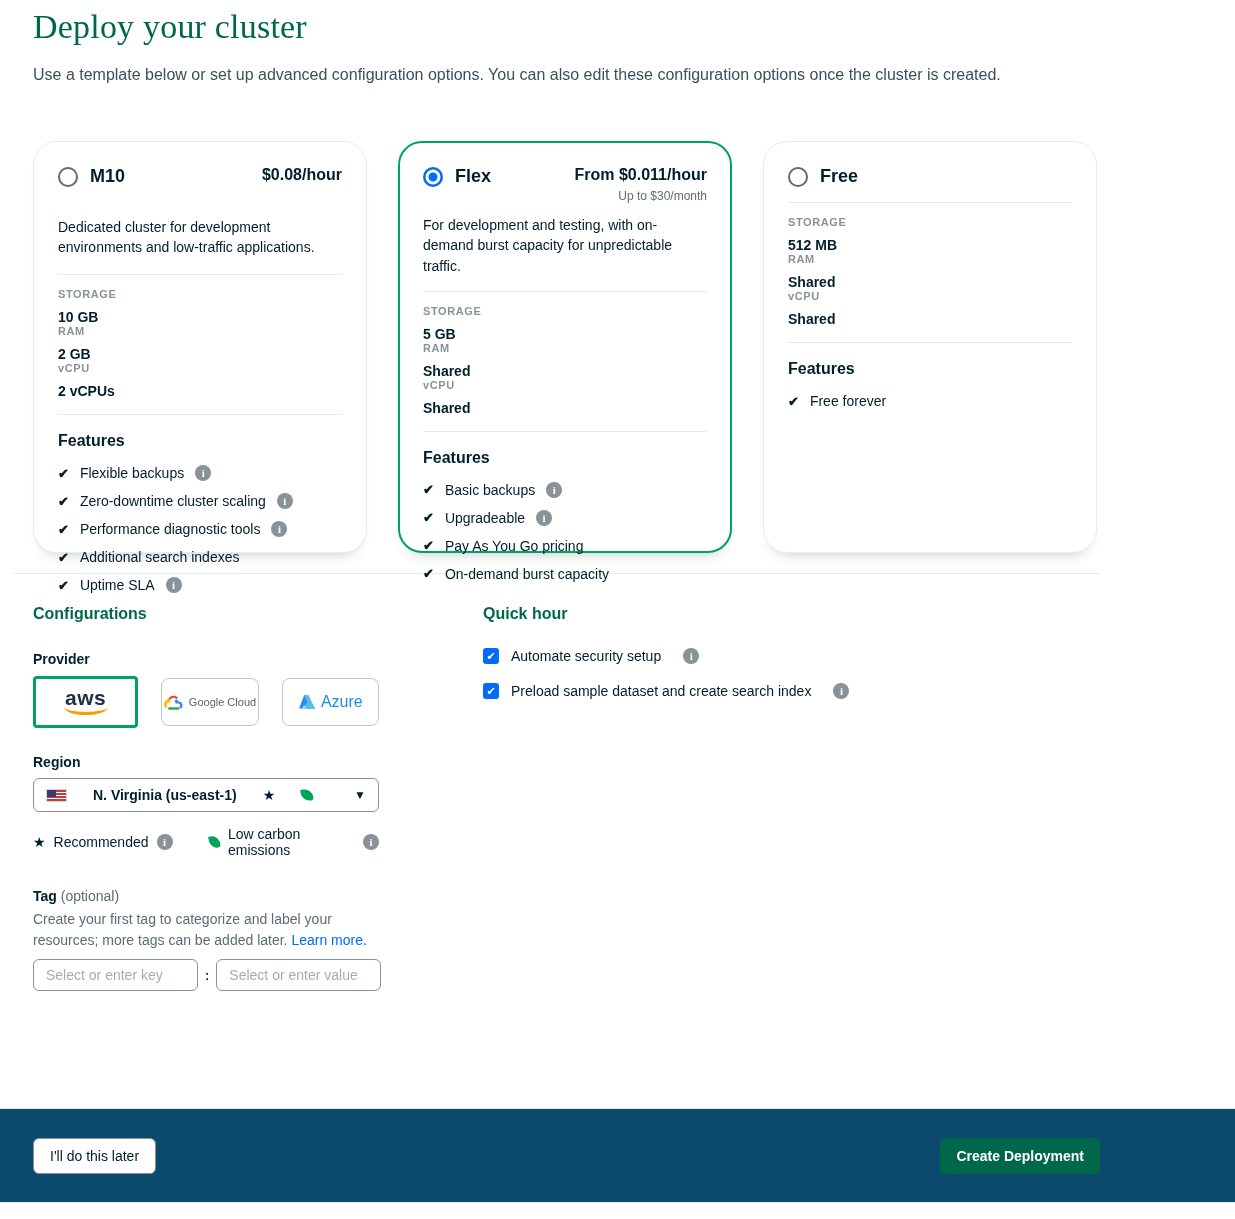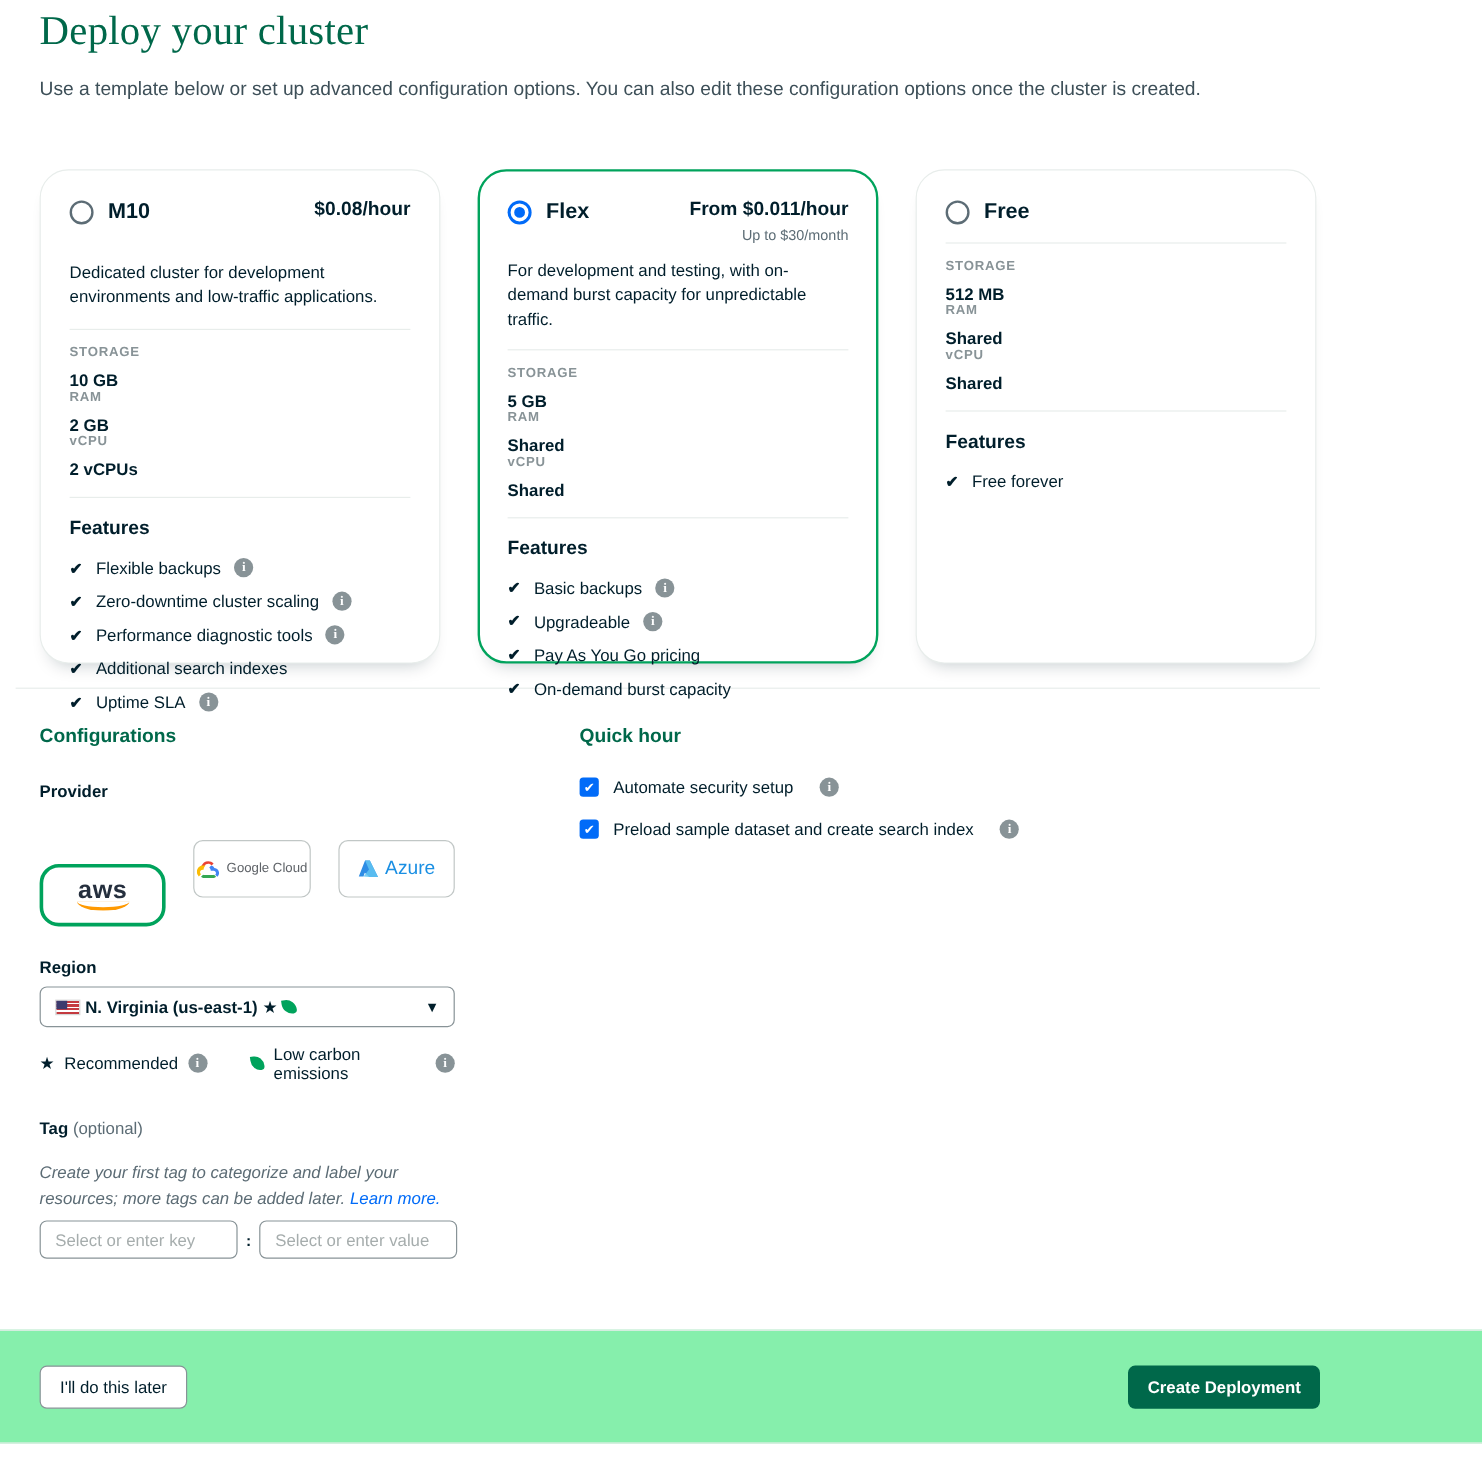--- a/index.html
+++ b/index.html
@@ -72,64 +72,64 @@
     padding: 0 12px; font-size: 14px; font-family: "Liberation Sans", sans-serif; color: #001E2B; outline: none;
   }
   input.text-input::placeholder { color: #A6ADAD; }
 
   .provider-block { margin-top: 28px; }
   .provider-row { display: flex; align-items: center; gap: 23px; margin-top: 9px; }
   .provider-btn {
     height: 48px; width: 98px; background: #fff; border: 1px solid #C1C7C6; border-radius: 8px;
     display: flex; align-items: center; justify-content: center; gap: 6px; cursor: pointer;
   }
-  .provider-btn.selected { width: 106px; height: 52px; border: 3px solid #00A35C; border-radius: 16px; margin-top: 44px; }
+  .provider-btn.selected { width: 106px; height: 52px; border: 3px solid #00A35C; border-radius: 4px; }
   .aws-logo { display: flex; flex-direction: column; align-items: center; }
   .aws-text { font-size: 21px; font-weight: bold; color: #252F3E; line-height: 18px; letter-spacing: .5px; }
   .aws-swoosh { width: 44px; height: 8px; border: solid transparent; border-width: 0 0 3px 0; border-bottom-color: #FF9900; border-radius: 0 0 50% 50%/0 0 100% 100%; margin-top: 0px; }
   .gcp-text { font-size: 11px; color: #5F6368; }
   .azure-text { font-size: 16px; color: #1A8FE3; }
 
   .region-block { margin-top: 26px; }
   .region-select {
     width: 346px; height: 34px; margin-top: 8px; border: 1px solid #889397; border-radius: 6px;
-    display: flex; align-items: center; padding: 0 12px; gap: 4px; background: #fff; cursor: pointer;
+    display: flex; align-items: center; padding: 0 12px; gap: 26px; background: #fff; cursor: pointer;
   }
   .us-flag { width: 21px; height: 13px; position: relative; flex: 0 0 auto;
     background: repeating-linear-gradient(180deg, #C43A3F 0 1px, #C43A3F 1px 2px, #fff 2px 3px); border: .5px solid #d8d8d8;}
   .us-flag::after { content:""; position:absolute; left:0; top:0; width: 9px; height: 7px; background: #3C3B6E; }
   .region-name { font-weight: bold; font-size: 14px; }
   .star-icon { color: #001E2B; font-size: 14px; }
   .leaf-icon { width: 12px; height: 12px; background: #00A35C; border-radius: 0 100% 4px 100%; transform: rotate(-8deg); display: inline-block; }
   .caret-icon { margin-left: auto; color: #001E2B; font-size: 12px; }
   .region-legend { display: flex; align-items: center; gap: 8px; margin-top: 14px; font-size: 14px; }
   .legend-item { display: flex; align-items: center; gap: 8px; }
   .legend-gap { width: 22px; }
 
   .tag-block { margin-top: 28px; }
   .tag-optional { font-weight: normal; }
-  .tag-help { margin-top: 16px; width: 346px; font-style: italic; }
+  .tag-help { margin-top: 2px; width: 346px; }
   .link { color: #016BF8; text-decoration: none; cursor: pointer; }
   .tag-inputs { display: flex; align-items: center; gap: 7px; margin-top: 8px; }
   .tag-inputs input { width: 165px; height: 32px; margin-top: 0; }
   .tag-colon { font-weight: bold; font-size: 13px; }
 
   .qs-options { margin-top: 25px; }
   .qs-row { display: flex; align-items: center; gap: 12px; margin-bottom: 19px; }
   .checkbox {
     width: 16px; height: 16px; border-radius: 3px; background: #016BF8; color: #fff;
     display: inline-flex; align-items: center; justify-content: center; font-size: 11px; flex: 0 0 auto; cursor: pointer;
   }
   .qs-label { font-size: 14px; }
   .qs-row .info-icon { margin-left: 10px; }
 
   
   .footer {
     position: absolute; left: 0; top: 1108px; width: 1235px; height: 95px;
-    border-top: 1px solid #E8EDEB; border-bottom: 1px solid #E8EDEB; background: #86efac;
+    border-top: 1px solid #E8EDEB; border-bottom: 1px solid #E8EDEB; background: #0c4a6e;
     display: flex; align-items: center; padding: 0 135px 0 33px;
   }
   .btn {
     height: 36px; border-radius: 6px; font-size: 14px; font-family: "Liberation Sans", sans-serif;
     display: inline-flex; align-items: center; justify-content: center; cursor: pointer;
   }
   .btn-secondary { background: #fff; border: 1px solid #889397; color: #001E2B; padding: 0 16px; }
   .btn-primary { background: #00684A; border: none; color: #fff; font-weight: bold; padding: 0 16px; }
   .footer-right { margin-left: auto; display: flex; gap: 10px; }
 </style>

